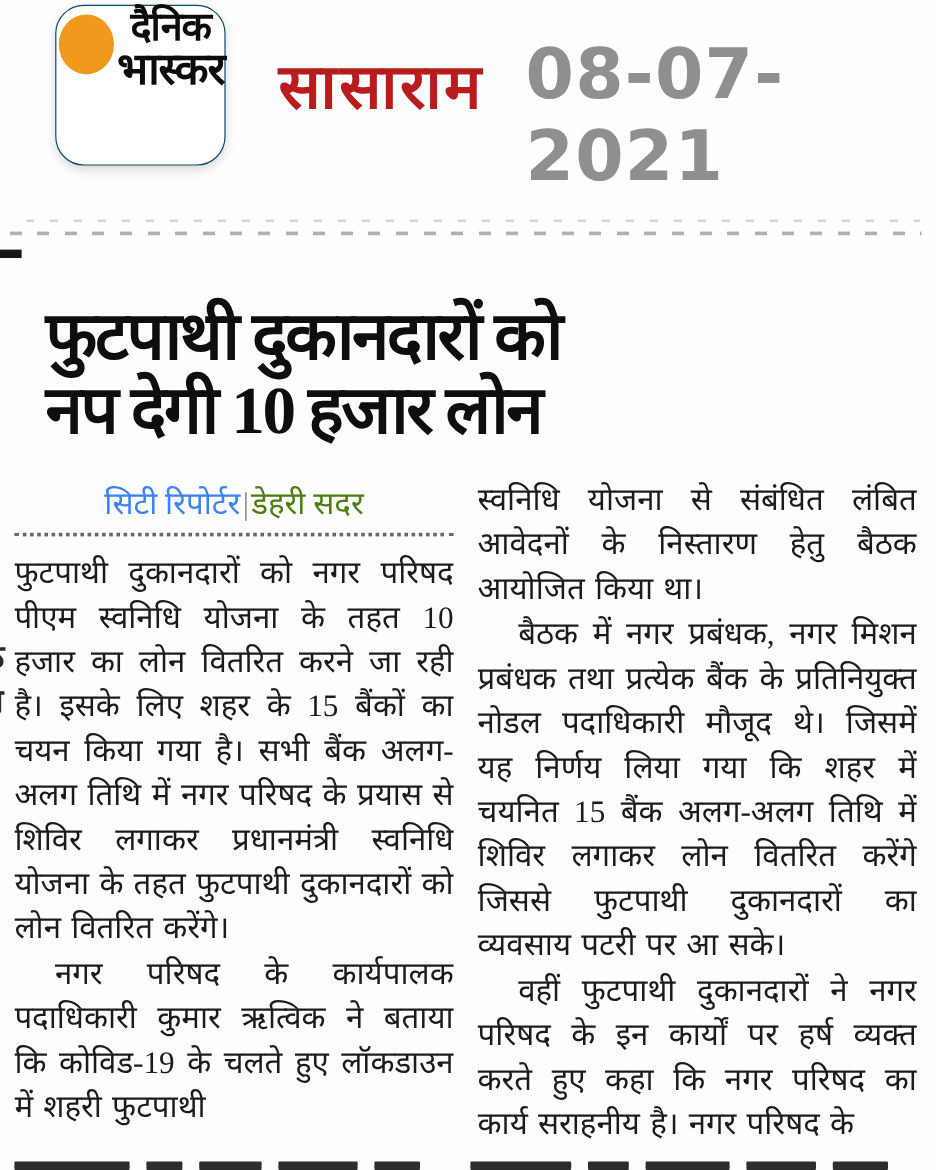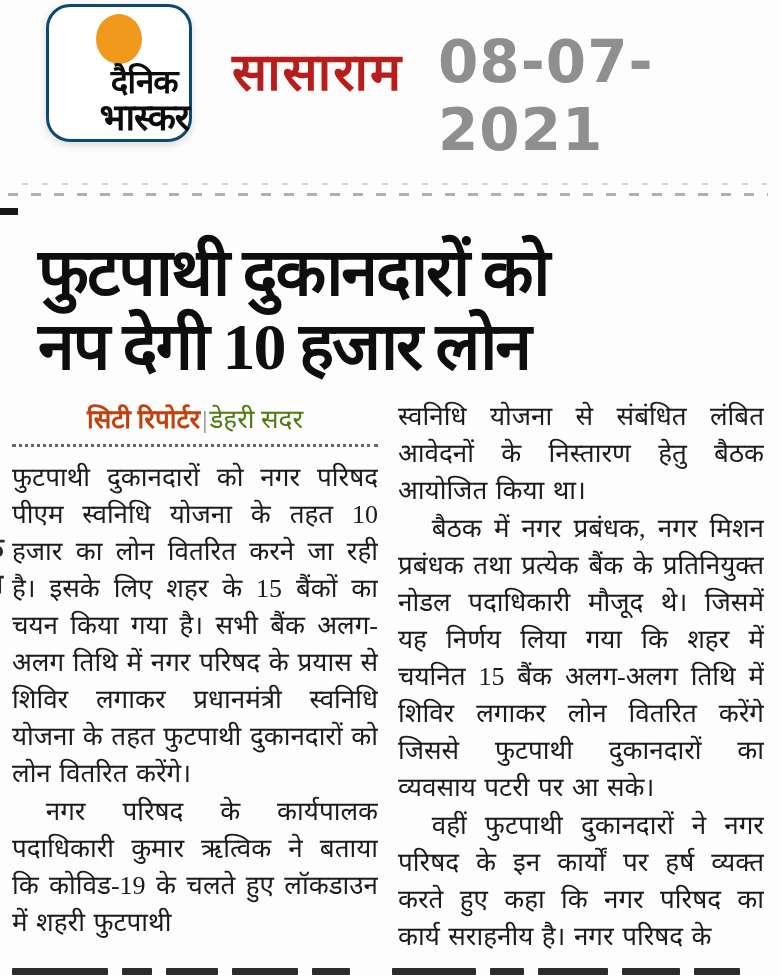--- a/index.html
+++ b/index.html
@@ -5,23 +5,23 @@
   html,body{margin:0;padding:0;}
   body{
     width:780px;height:975px;position:relative;overflow:hidden;
     background:#fdfdfd;
     font-family:"Liberation Serif","DejaVu Serif",serif;
     color:#1b1b1b;
   }
   
   .logo-card{
     position:absolute;left:46px;top:4px;width:140px;height:132px;
-    background:#fff;border:3px solid #0c4a6e;border-radius:24px;
+    background:#fff;border:1px solid #0c4a6e;border-radius:24px;
     box-shadow:0 3px 8px rgba(0,0,0,.14);
-    display:flex;flex-direction:column;align-items:flex-end;
+    display:flex;flex-direction:row;align-items:flex-start;
   }
   .logo-dot{width:46px;height:50px;border-radius:50%;margin:7px auto 1px;}
   .logo-text{
     font-family:"DejaVu Sans","Liberation Sans",sans-serif;
     font-weight:800;color:#0c0c0c;text-align:center;line-height:1.02;
     letter-spacing:-1px;
   }
   .logo-line1{font-size:33px;display:block;}
   .logo-line2{font-size:37px;display:block;}
   .edition-name{
@@ -39,36 +39,36 @@
     position:absolute;left:8px;right:12px;top:174px;height:22px;
     background:
       repeating-linear-gradient(90deg, rgba(110,114,118,.55) 0 10px, transparent 10px 23px) 0 100% / 100% 3px no-repeat,
       repeating-linear-gradient(90deg, rgba(140,144,148,.38) 0 6px, transparent 6px 20px) 14px 45% / 98% 2px no-repeat;
   }
   .left-tick{
     position:absolute;left:0;top:208px;width:18px;height:7px;background:#161616;
   }
   
   .headline{
-    position:absolute;left:38px;top:192px;right:24px;
+    position:absolute;left:38px;top:212px;right:24px;
     font-weight:900;color:#0e0e0e;
-    font-size:66px;line-height:1.12;letter-spacing:-2px;
+    font-size:56px;line-height:1.12;letter-spacing:-2px;
     font-family:"Liberation Serif","DejaVu Serif",serif;
   }
   .headline span{display:block;}
   
   .columns{
     position:absolute;left:12px;right:16px;top:398px;bottom:0;
     display:flex;gap:20px;overflow:hidden;
   }
   .col{flex:1 1 0;overflow:hidden;}
   .byline{
     text-align:center;font-size:26px;margin:2px 0 8px;white-space:nowrap;
   }
-  .byline .reporter{font-weight:700;color:#c2410c;}
+  .byline .reporter{font-weight:400;color:#3b82f6;}
   .byline .sep{color:#8a8a8a;font-weight:400;padding:0 2px;}
   .byline .place{font-weight:400;color:#4d7c0f;}
   .byline-rule{
     border:0;border-top:3px dotted #4f4f4f;margin:0 0 12px;opacity:.85;
   }
   .body-para{
     margin:0;font-size:26px;line-height:37px;text-align:justify;
     word-spacing:2px;color:#1b1b1b;font-weight:500;
   }
   .body-para + .body-para{text-indent:1.3em;margin-top:1px;}

